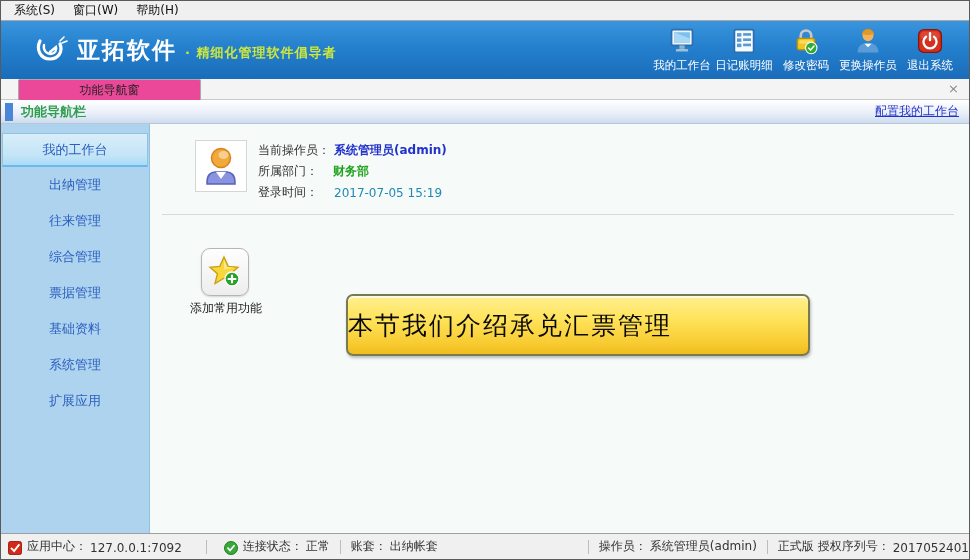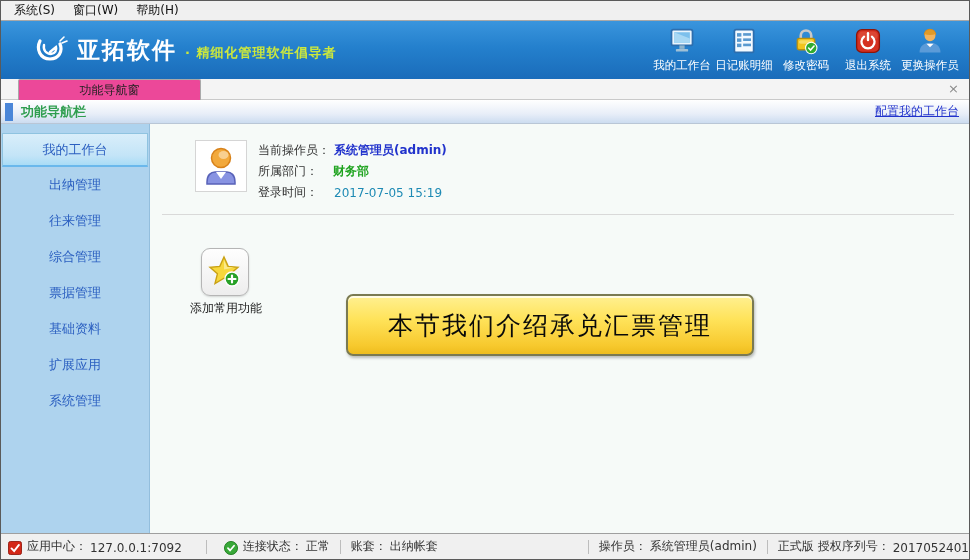--- a/index.html
+++ b/index.html
@@ -46,21 +46,21 @@
   .v-blue { color:#2233cc; font-weight:bold; margin-left:4px; }
   .v-green { color:#1fa31f; font-weight:bold; margin-left:15px; }
   .v-cyan { color:#1e8ab4; margin-left:16px; }
   .divider { position:absolute; left:12px; right:15px; top:90px; border-top:1px solid #d9d9d9; }
 
   .add-fav { position:absolute; left:40px; top:124px; width:70px; text-align:center; cursor:pointer; }
   .add-fav-btn { width:48px; height:48px; margin:0 auto; border:1px solid #b5b5b5; border-radius:9px; background:linear-gradient(180deg,#fefefe 0%,#ededed 100%); display:flex; align-items:center; justify-content:center; box-shadow:0 1px 2px rgba(0,0,0,0.15); }
   .add-fav-btn svg { width:34px; height:34px; }
   .add-fav-label { font-size:12px; color:#222; margin-top:4px; white-space:nowrap; }
 
-  .banner { position:absolute; left:196px; top:170px; width:408px; height:62px; border:2px solid #7a7a52; border-radius:7px; background:linear-gradient(180deg,#fff091 0%,#ffe35a 40%,#f7c92e 85%,#eebd1e 100%); box-shadow:inset 0 2px 0 rgba(255,255,255,0.75), 1px 2px 3px rgba(0,0,0,0.25); display:flex; align-items:center; justify-content:center; }
+  .banner { position:absolute; left:196px; top:170px; width:464px; height:62px; border:2px solid #7a7a52; border-radius:7px; background:linear-gradient(180deg,#fff091 0%,#ffe35a 40%,#f7c92e 85%,#eebd1e 100%); box-shadow:inset 0 2px 0 rgba(255,255,255,0.75), 1px 2px 3px rgba(0,0,0,0.25); display:flex; align-items:center; justify-content:flex-start; }
   .banner-text { font-family:"DejaVu Serif","Liberation Serif",serif; font-size:25px; color:#0a0a0a; letter-spacing:2px; }
 
   
   .statusbar { position:absolute; bottom:0; left:0; right:0; height:26px; background:#f0f0f0; border-top:1px solid #9f9f9f; display:flex; align-items:center; font-size:12px; color:#222; }
   .sb-group { display:flex; align-items:flex-end; white-space:nowrap; }
   .sb-sep { width:1px; height:14px; background:#bdbdbd; margin:0 10px; }
   .sb-icon { width:14px; height:14px; margin:0 5px 0 7px; }
   .sb-label { color:#333; }
   .sb-value { color:#333; margin-left:3px; }
 </style>
@@ -114,36 +114,36 @@
           <path d="M10 14 v-4 a6 6 0 0 1 12 0 v4" fill="none" stroke="#c8c8c8" stroke-width="3"></path>
           <rect x="6" y="13" width="20" height="13" rx="2.5" fill="#f2c41e" stroke="#b8900e" stroke-width="1.5"></rect>
           <rect x="8" y="15" width="16" height="4" rx="2" fill="#f8dc62"></rect>
           <circle cx="22" cy="24" r="6.5" fill="#2fab2f" stroke="#ffffff" stroke-width="1.2"></circle>
           <path d="M19 24 l2.2 2.4 l4 -4.6" fill="none" stroke="#ffffff" stroke-width="1.8" stroke-linecap="round"></path>
         </svg>
         <div class="tool-label">修改密码</div>
       </div>
       <div class="hdr-tool">
         <svg viewBox="0 0 32 32">
-          <rect x="3" y="3" width="26" height="26" rx="6" fill="#d43020" stroke="#8e1408" stroke-width="1.5"></rect>
-          <rect x="5" y="5" width="22" height="10" rx="5" fill="#e25a46" opacity="0.55"></rect>
-          <path d="M11.5 11 a7.5 7.5 0 1 0 9 0" fill="none" stroke="#ffffff" stroke-width="2.6" stroke-linecap="round"></path>
-          <line x1="16" y1="7" x2="16" y2="15" stroke="#ffffff" stroke-width="2.6" stroke-linecap="round"></line>
-        </svg>
-        <div class="tool-label">退出系统</div>
-      </div>
-      <div class="hdr-tool">
-        <svg viewBox="0 0 32 32">
           <path d="M9 9 a7 7 0 0 1 14 0 z" fill="#d88a18"></path>
           <circle cx="16" cy="10" r="6.2" fill="#f2b35c"></circle>
           <path d="M9.5 8 a6.8 6.8 0 0 1 13 0 c-4 1.4 -9 1.4 -13 0 z" fill="#e09a28"></path>
           <path d="M4 29 c0 -8 6 -11 12 -11 c6 0 12 3 12 11 z" fill="#5b9bd8"></path>
           <path d="M12 19 l4 4 l4 -4" fill="#ffffff"></path>
         </svg>
         <div class="tool-label">更换操作员</div>
+      </div>
+      <div class="hdr-tool">
+        <svg viewBox="0 0 32 32">
+          <rect x="3" y="3" width="26" height="26" rx="6" fill="#d43020" stroke="#8e1408" stroke-width="1.5"></rect>
+          <rect x="5" y="5" width="22" height="10" rx="5" fill="#e25a46" opacity="0.55"></rect>
+          <path d="M11.5 11 a7.5 7.5 0 1 0 9 0" fill="none" stroke="#ffffff" stroke-width="2.6" stroke-linecap="round"></path>
+          <line x1="16" y1="7" x2="16" y2="15" stroke="#ffffff" stroke-width="2.6" stroke-linecap="round"></line>
+        </svg>
+        <div class="tool-label">退出系统</div>
       </div>
     </div>
   </div>
 
   <div class="tabbar">
     <div class="tab">功能导航窗</div>
     <div class="tab-close">×</div>
   </div>
 
   <div class="panel-header">
@@ -153,22 +153,22 @@
   </div>
 
   <div class="body">
     <div class="sidebar">
       <div class="side-item selected">我的工作台</div>
       <div class="side-item">出纳管理</div>
       <div class="side-item">往来管理</div>
       <div class="side-item">综合管理</div>
       <div class="side-item">票据管理</div>
       <div class="side-item">基础资料</div>
+      <div class="side-item">系统管理</div>
       <div class="side-item">扩展应用</div>
-      <div class="side-item">系统管理</div>
     </div>
 
     <div class="main">
       <div class="avatar-box">
         <svg viewBox="0 0 44 44">
           <circle cx="22" cy="14" r="9.5" fill="#f2a93c" stroke="#d8821a" stroke-width="1.5"></circle>
           <ellipse cx="24.5" cy="11" rx="5" ry="4" fill="#f8cf90"></ellipse>
           <path d="M8 38 c0 -7 4 -10 8 -10 l12 0 c4 0 8 3 8 10 l0 2 l-28 0 z" fill="#8893e2" stroke="#5862b8" stroke-width="1.5"></path>
           <path d="M17 28 l5 7 l5 -7" fill="#ffffff"></path>
         </svg>

